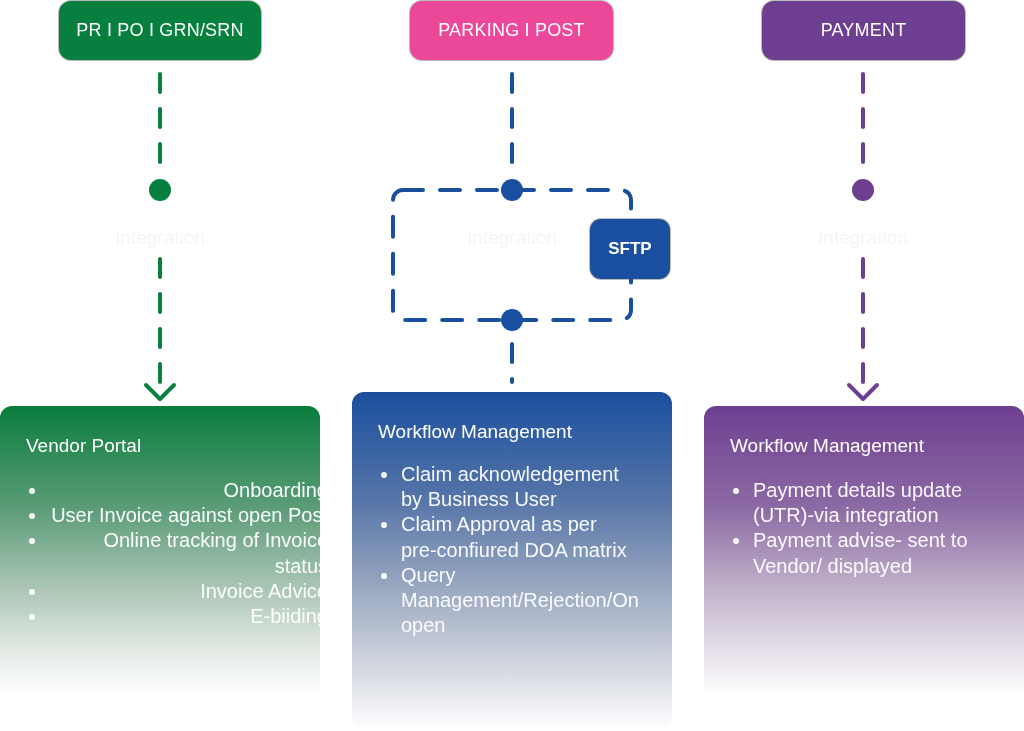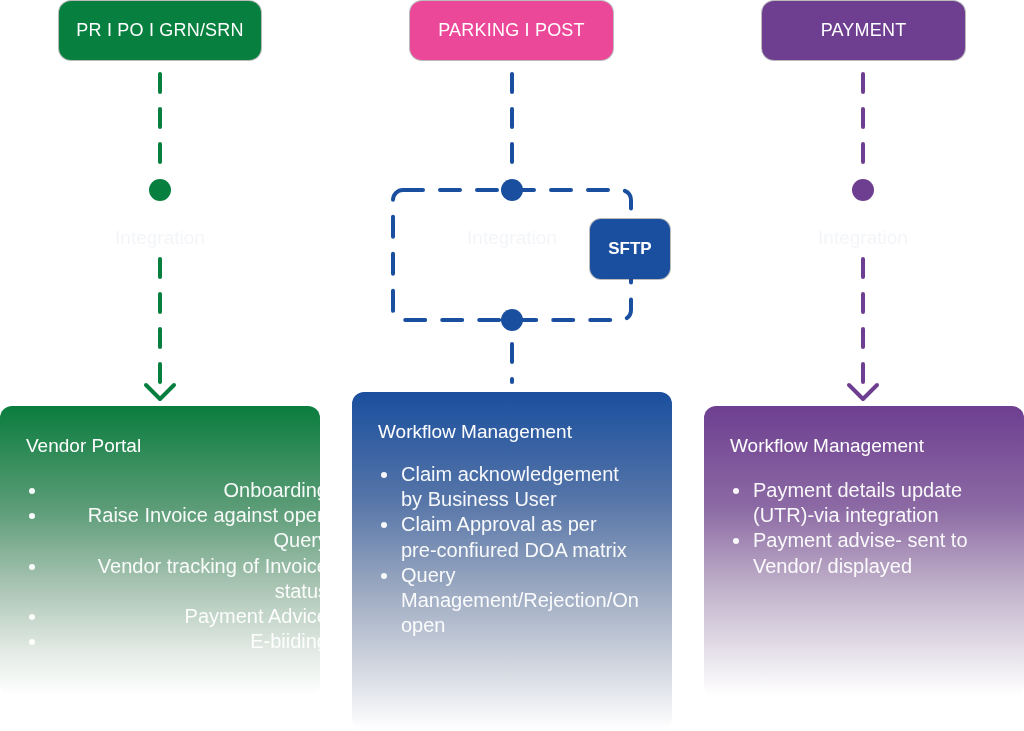--- a/index.html
+++ b/index.html
@@ -78,23 +78,23 @@
   <div class="integration-label" style="left:783px;">Integration</div>
 
   <div class="small-node" style="left:590px;width:80px;font-weight:bold;">
     <span>SFTP</span>
   </div>
 
   <div class="card card-green">
     <div class="card-title">Vendor Portal</div>
     <ul>
       <li>Onboarding</li>
-      <li>Raise Invoice against open Query</li>
-      <li>Vendor tracking of Invoice status</li>
-      <li>Payment Advice</li>
+      <li>User Invoice against open Post</li>
+      <li>Online tracking of Invoice status</li>
+      <li>Invoice Advice</li>
       <li>E-biiding</li>
     </ul>
   </div>
 
   <div class="card card-blue">
     <div class="card-title">Workflow Management</div>
     <ul>
       <li>Claim acknowledgement by Business User</li>
       <li>Claim Approval as per pre-confiured DOA matrix</li>
       <li>Query Management/Rejection/On open</li>

